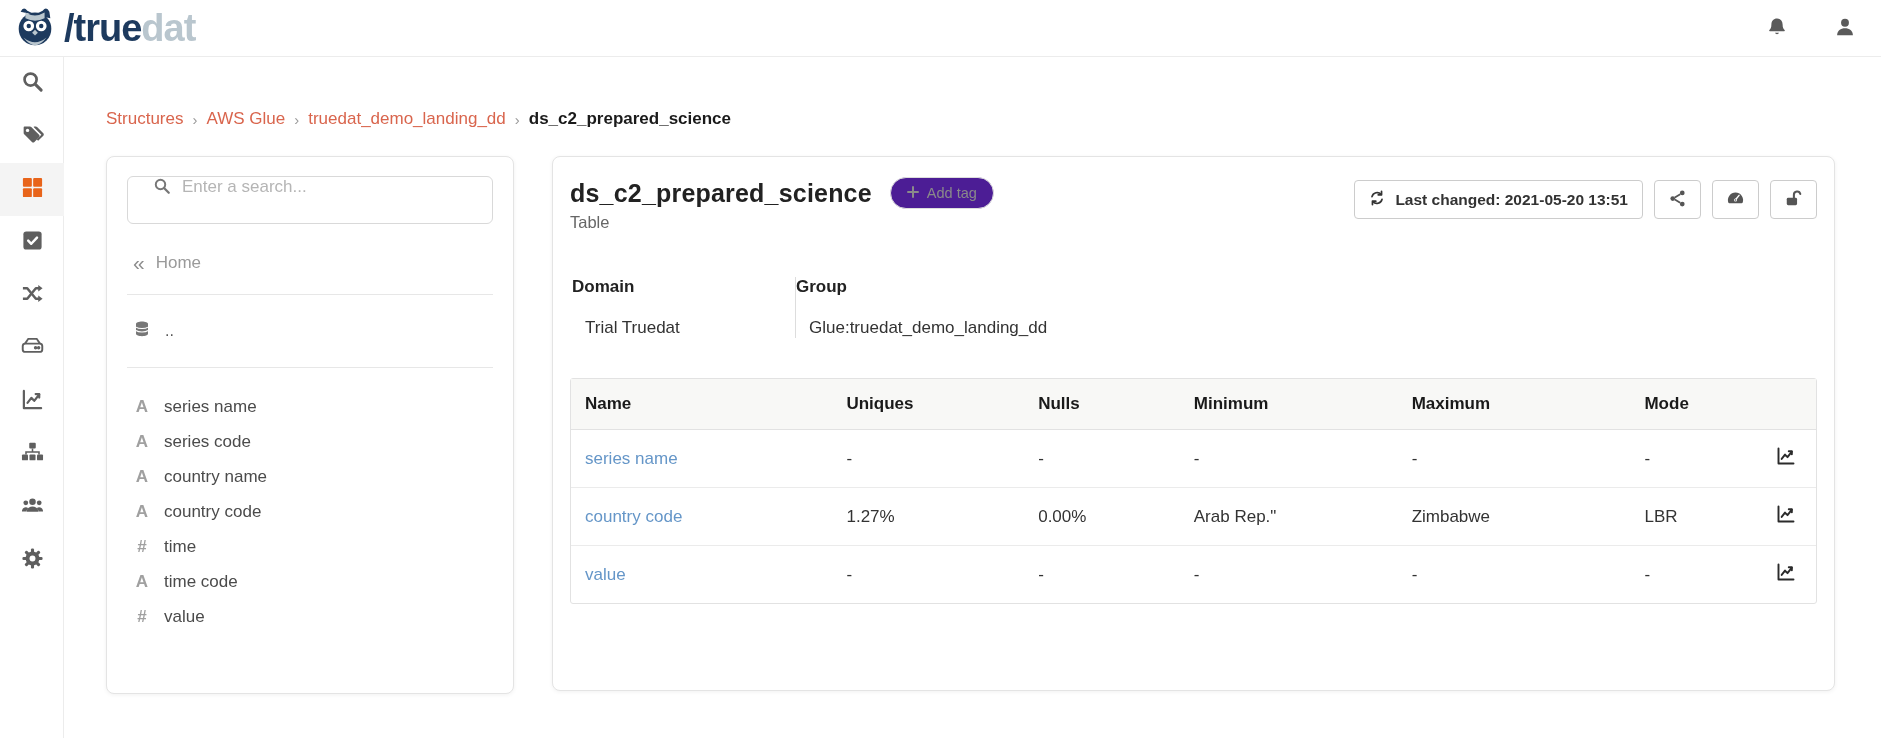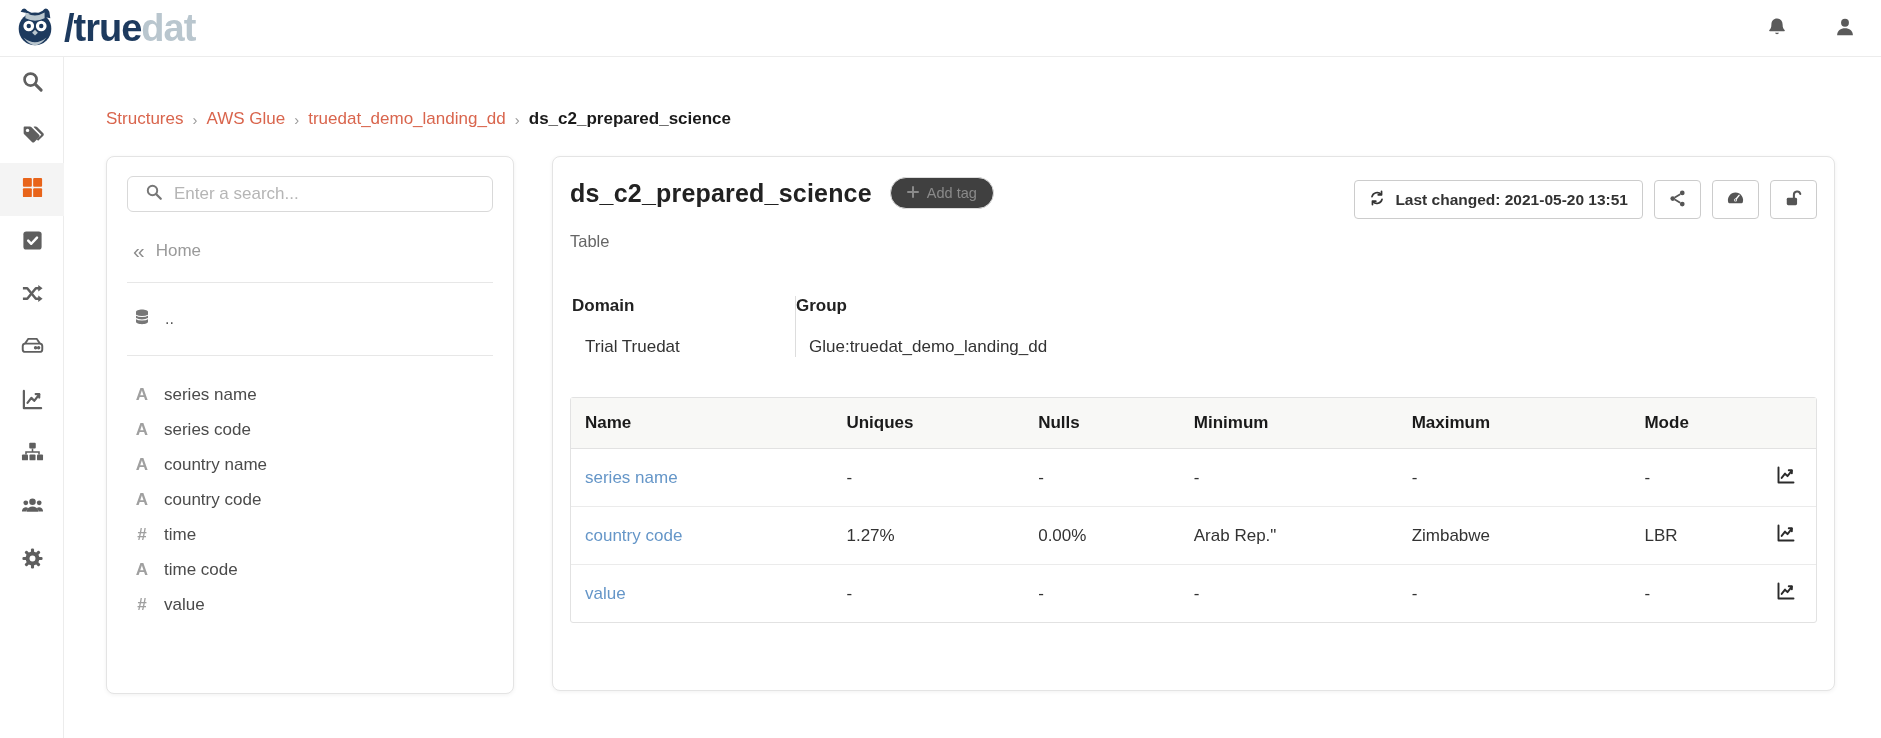--- a/index.html
+++ b/index.html
@@ -31,22 +31,22 @@
   .breadcrumb a { color:#d9654d; text-decoration:none; cursor:pointer; }
   .breadcrumb .sep { color:#9a9a9a; font-size:15px; }
   .breadcrumb .current { color:#1a1a1a; font-weight:700; }
 
   .panels { display:flex; align-items:flex-start; margin:27px 46px 0 42px; gap:38px; }
   .card { background:#fff; border:1px solid #e4e4e4; border-radius:8px;
     box-shadow:0 1px 4px rgba(0,0,0,0.06); }
 
   
   .left-card { width:408px; height:538px; padding:19px 20px; flex:none; }
-  .search-box { height:36px; border:1px solid #d9d9d9; border-radius:6px; display:flex;
-    align-items:center; padding:0 17px; gap:11px; }
+  .search-box { height:48px; border:1px solid #d9d9d9; border-radius:6px; display:flex;
+    align-items:flex-start; padding:0 25px; gap:11px; }
   .search-box svg { width:18px; height:18px; color:#777; flex:none; }
   .search-box input { border:none; outline:none; flex:1; font-size:17px;
     font-family:"Liberation Sans",sans-serif; color:#444; }
   .search-box input::placeholder { color:#b5b5b5; }
   .home-row { margin:28px 0 0 6px; display:flex; align-items:center; gap:13px; color:#9a9a9a;
     font-size:17px; cursor:pointer; }
   .home-row .chev { font-size:21px; line-height:1; color:#8d8d8d; letter-spacing:-2px; }
   .lp-divider { height:1px; background:#e7e7e7; margin:21px 0; }
   .db-row { margin:25px 0 25px 6px; display:flex; align-items:center; gap:14px; color:#555;
     font-size:16px; cursor:pointer; }
@@ -56,23 +56,23 @@
     padding-left:6px; }
   .field-row .ficon { width:18px; text-align:center; color:#a0a0a0; font-weight:700; font-size:17px; }
   .field-row .flabel { color:#4b4b4b; font-size:17px; }
 
   
   .main-card { flex:1; height:535px; padding:20px 17px; }
   .mc-header { display:flex; justify-content:space-between; align-items:flex-start; }
   .title-row { display:flex; align-items:center; gap:18px; }
   .page-title { font-size:25px; font-weight:600; color:#222; letter-spacing:0.2px; }
   .add-tag { display:flex; align-items:center; gap:8px; border:1px solid #ddd; border-radius:17px;
-    padding:7px 16px; color:#8a8a8a; font-size:14.5px; background:#404040; cursor:pointer; }
+    padding:7px 16px; color:#8a8a8a; font-size:14.5px; background:#4c1d95; cursor:pointer; }
   .add-tag svg { width:12px; height:12px; color:#8a8a8a; }
-  .type-label { margin-top:23px; color:#666; font-size:16.5px; }
+  .type-label { margin-top:4px; color:#666; font-size:16.5px; }
   .hdr-buttons { display:flex; align-items:center; gap:11px; margin-top:3px; }
   .btn { background:#fff; border:1px solid #ccc; border-radius:4px; cursor:pointer;
     display:flex; align-items:center; justify-content:center; color:#444; }
   .btn-last-changed { height:39px; padding:0 14px; gap:10px; font-size:15.5px; font-weight:700;
     color:#333; font-family:"Liberation Sans",sans-serif; }
   .btn-last-changed svg { width:16px; height:16px; color:#333; }
   .btn-sq { width:47px; height:39px; }
   .btn-sq svg { width:19px; height:19px; color:#555; }
 
   .dg-section { display:flex; margin:45px 0 0 2px; }

